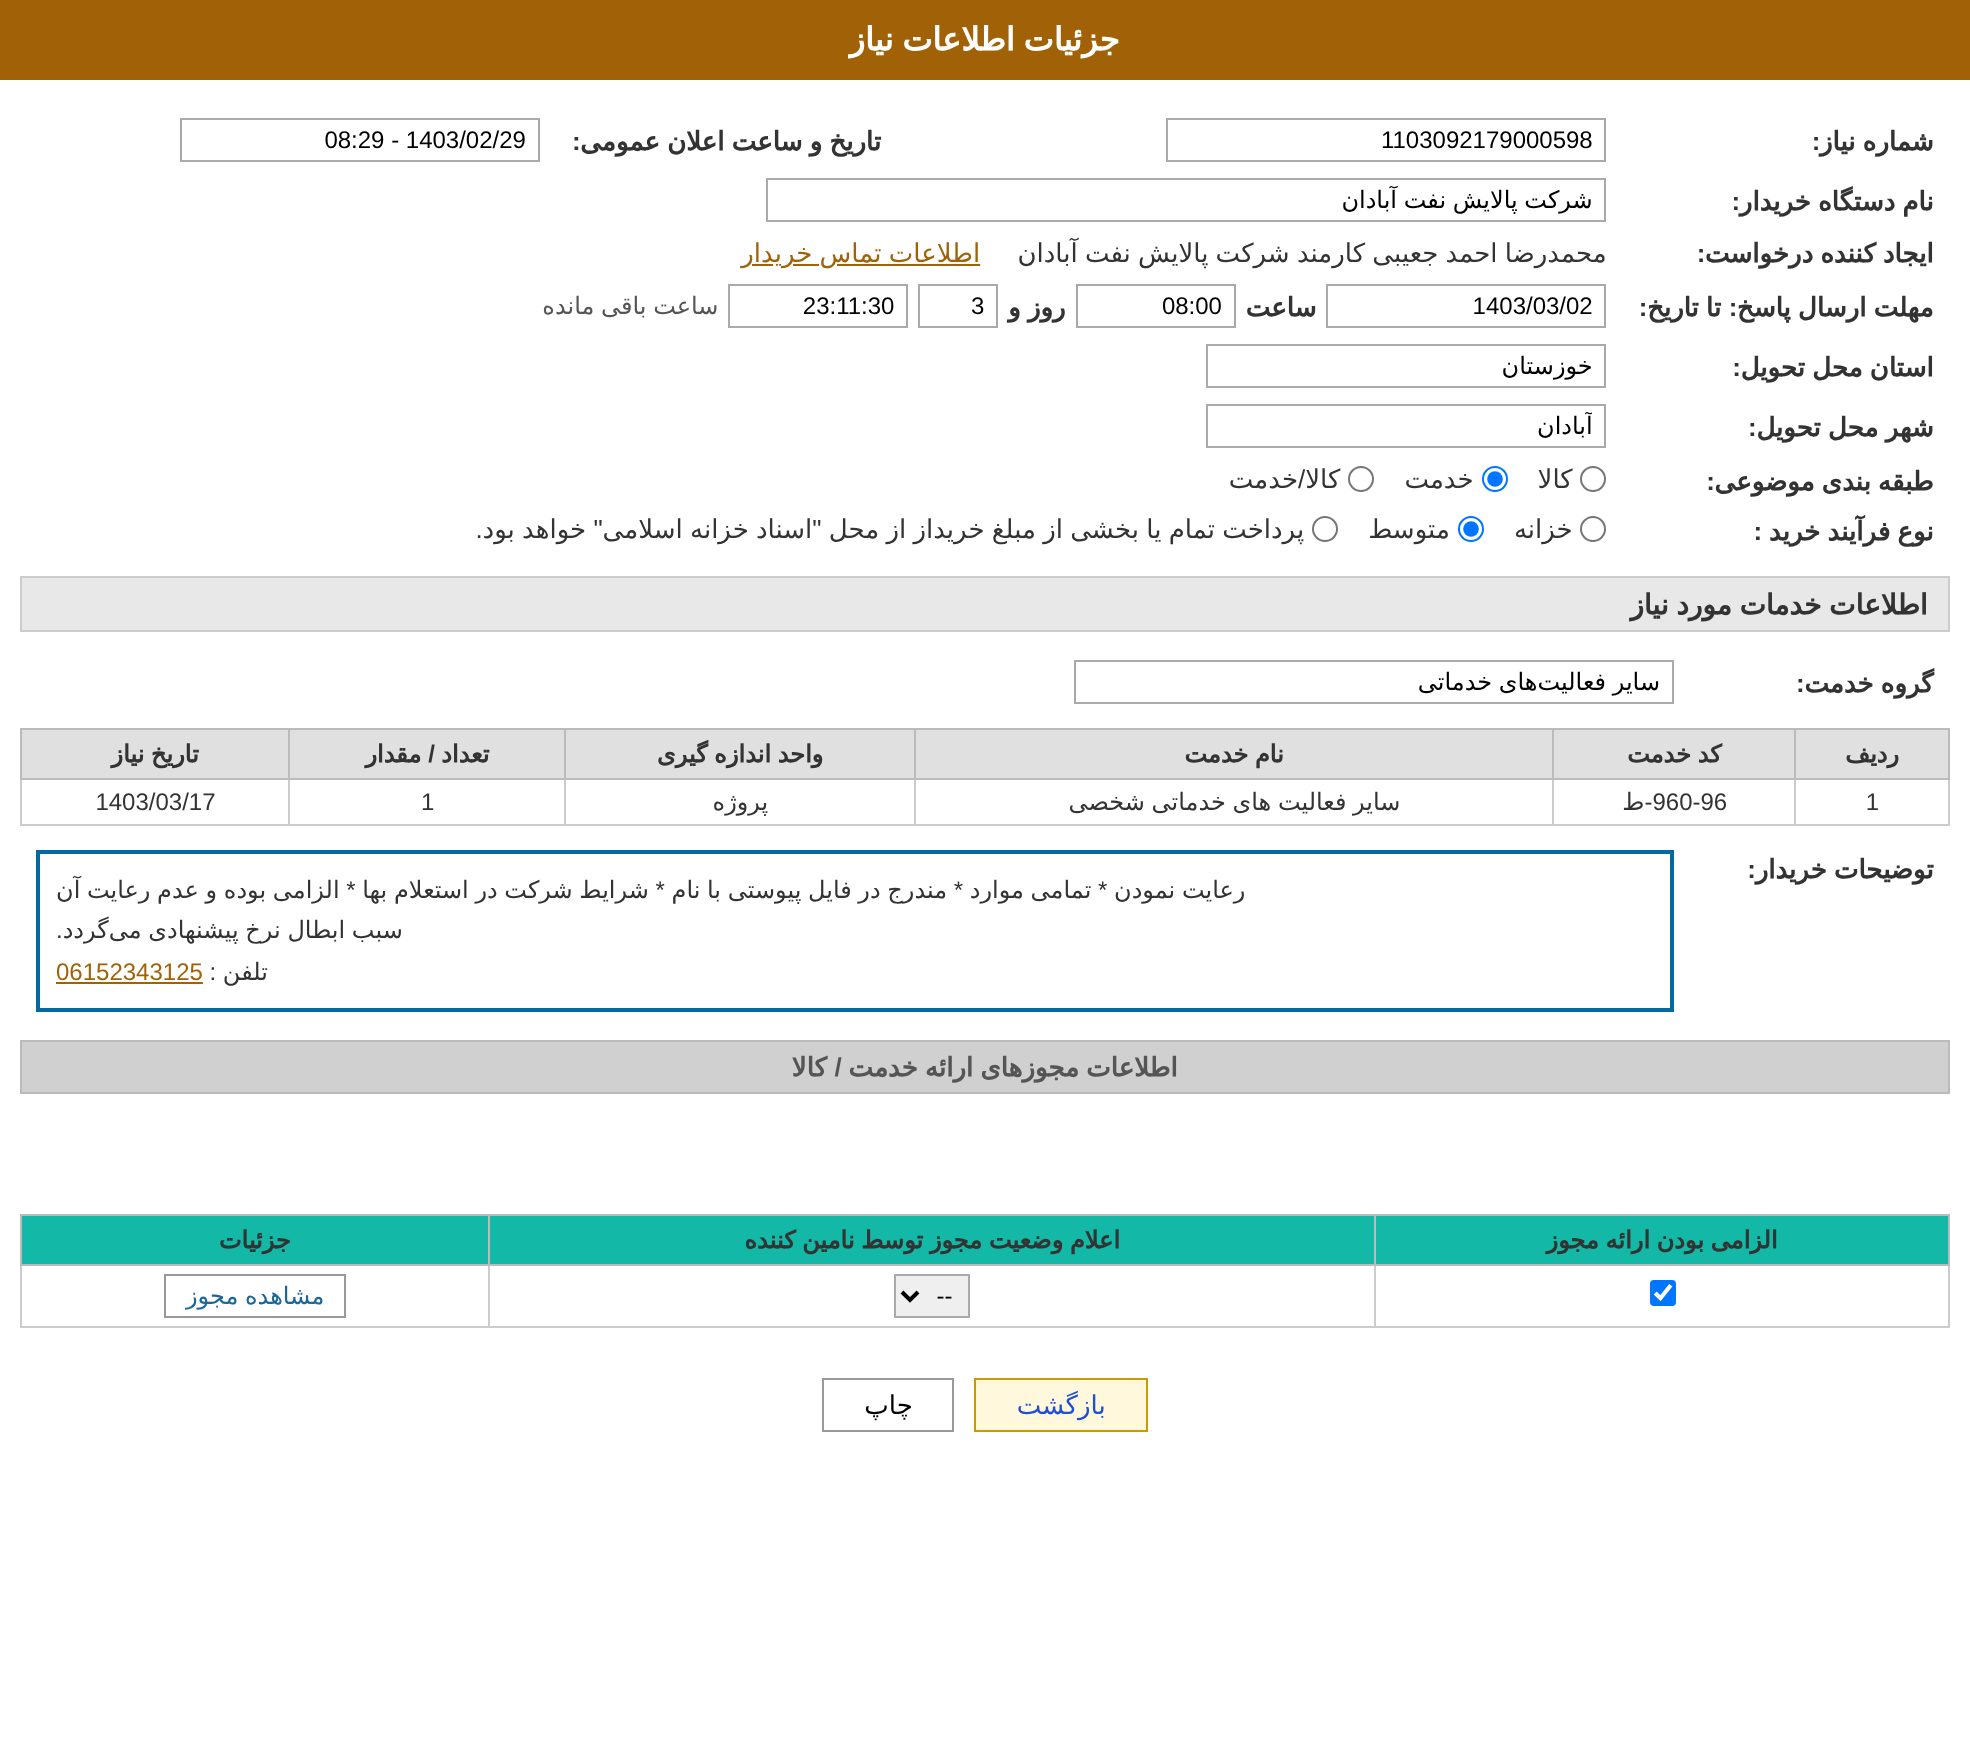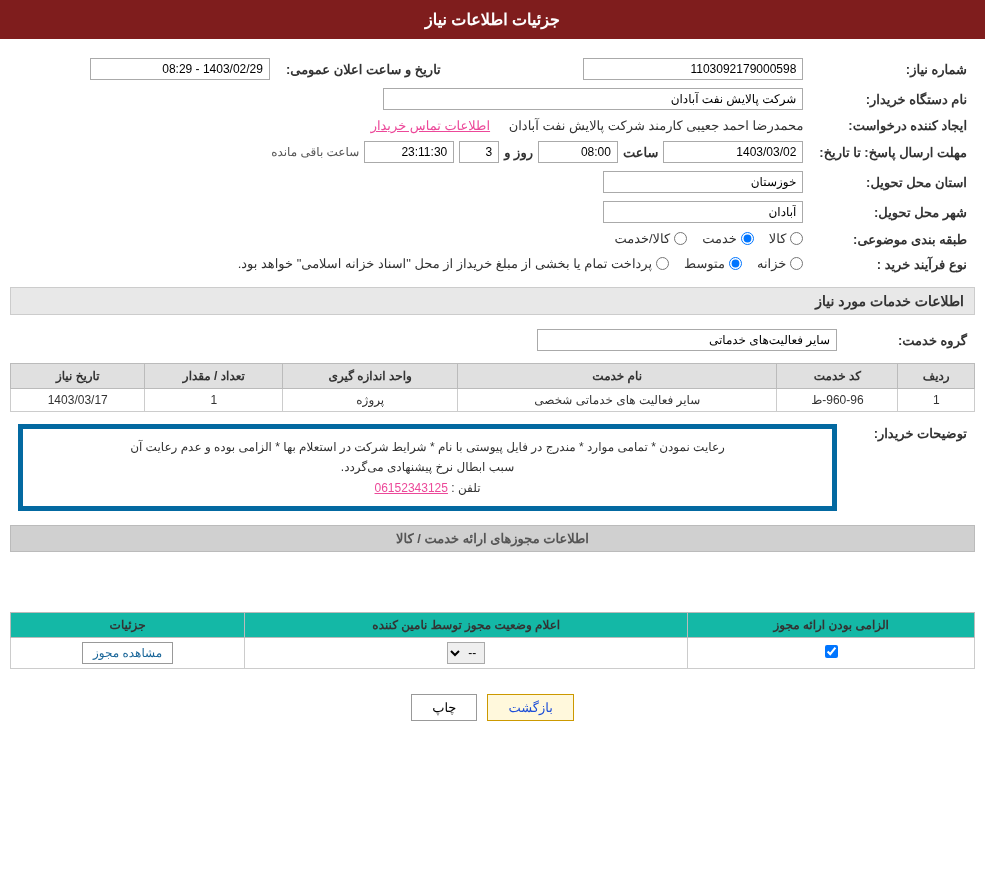--- a/index.html
+++ b/index.html
@@ -10,21 +10,21 @@
       direction: rtl;
       color: #333;
     }
     .page-container {
       max-width: 985px;
       margin: 0 auto;
       background: #fff;
       min-height: 875px;
     }
     .header-bar {
-      background: #7f1d1d;
+      background: #a16207;
       color: #fff;
       text-align: center;
       padding: 10px;
       font-size: 16px;
       font-weight: bold;
     }
     .content {
       padding: 15px 10px;
     }
     .section-title {
@@ -59,21 +59,21 @@
       border: 1px solid #aaa;
       padding: 3px 6px;
       background: #fff;
       text-align: right;
       direction: rtl;
       font-family: Tahoma, Arial, sans-serif;
       font-size: 12px;
     }
     .input-medium { width: 200px; }
     .input-date { width: 140px; }
-    .link-blue { color: #ec4899; text-decoration: underline; cursor: pointer; }
+    .link-blue { color: #a16207; text-decoration: underline; cursor: pointer; }
     .radio-group { display: inline-flex; gap: 15px; align-items: center; }
     .radio-item { display: flex; align-items: center; gap: 4px; }
     .data-table {
       width: 100%;
       border-collapse: collapse;
       margin-bottom: 8px;
       font-size: 12px;
     }
     .data-table th {
       background: #e0e0e0;
@@ -93,24 +93,24 @@
       padding: 8px;
       min-height: 60px;
       background: #fff;
       text-align: right;
       direction: rtl;
       font-size: 12px;
       line-height: 1.6;
       margin-bottom: 5px;
     }
     .buyer-notes-box {
-      border: 5px solid #0369a1;
+      border: 2px solid #0369a1;
       padding: 8px;
       background: #fff;
-      text-align: center;
+      text-align: left;
       direction: rtl;
       font-size: 12px;
       line-height: 1.7;
     }
     .section-divider {
       background: #d0d0d0;
       color: #555;
       text-align: center;
       padding: 5px;
       font-weight: bold;

